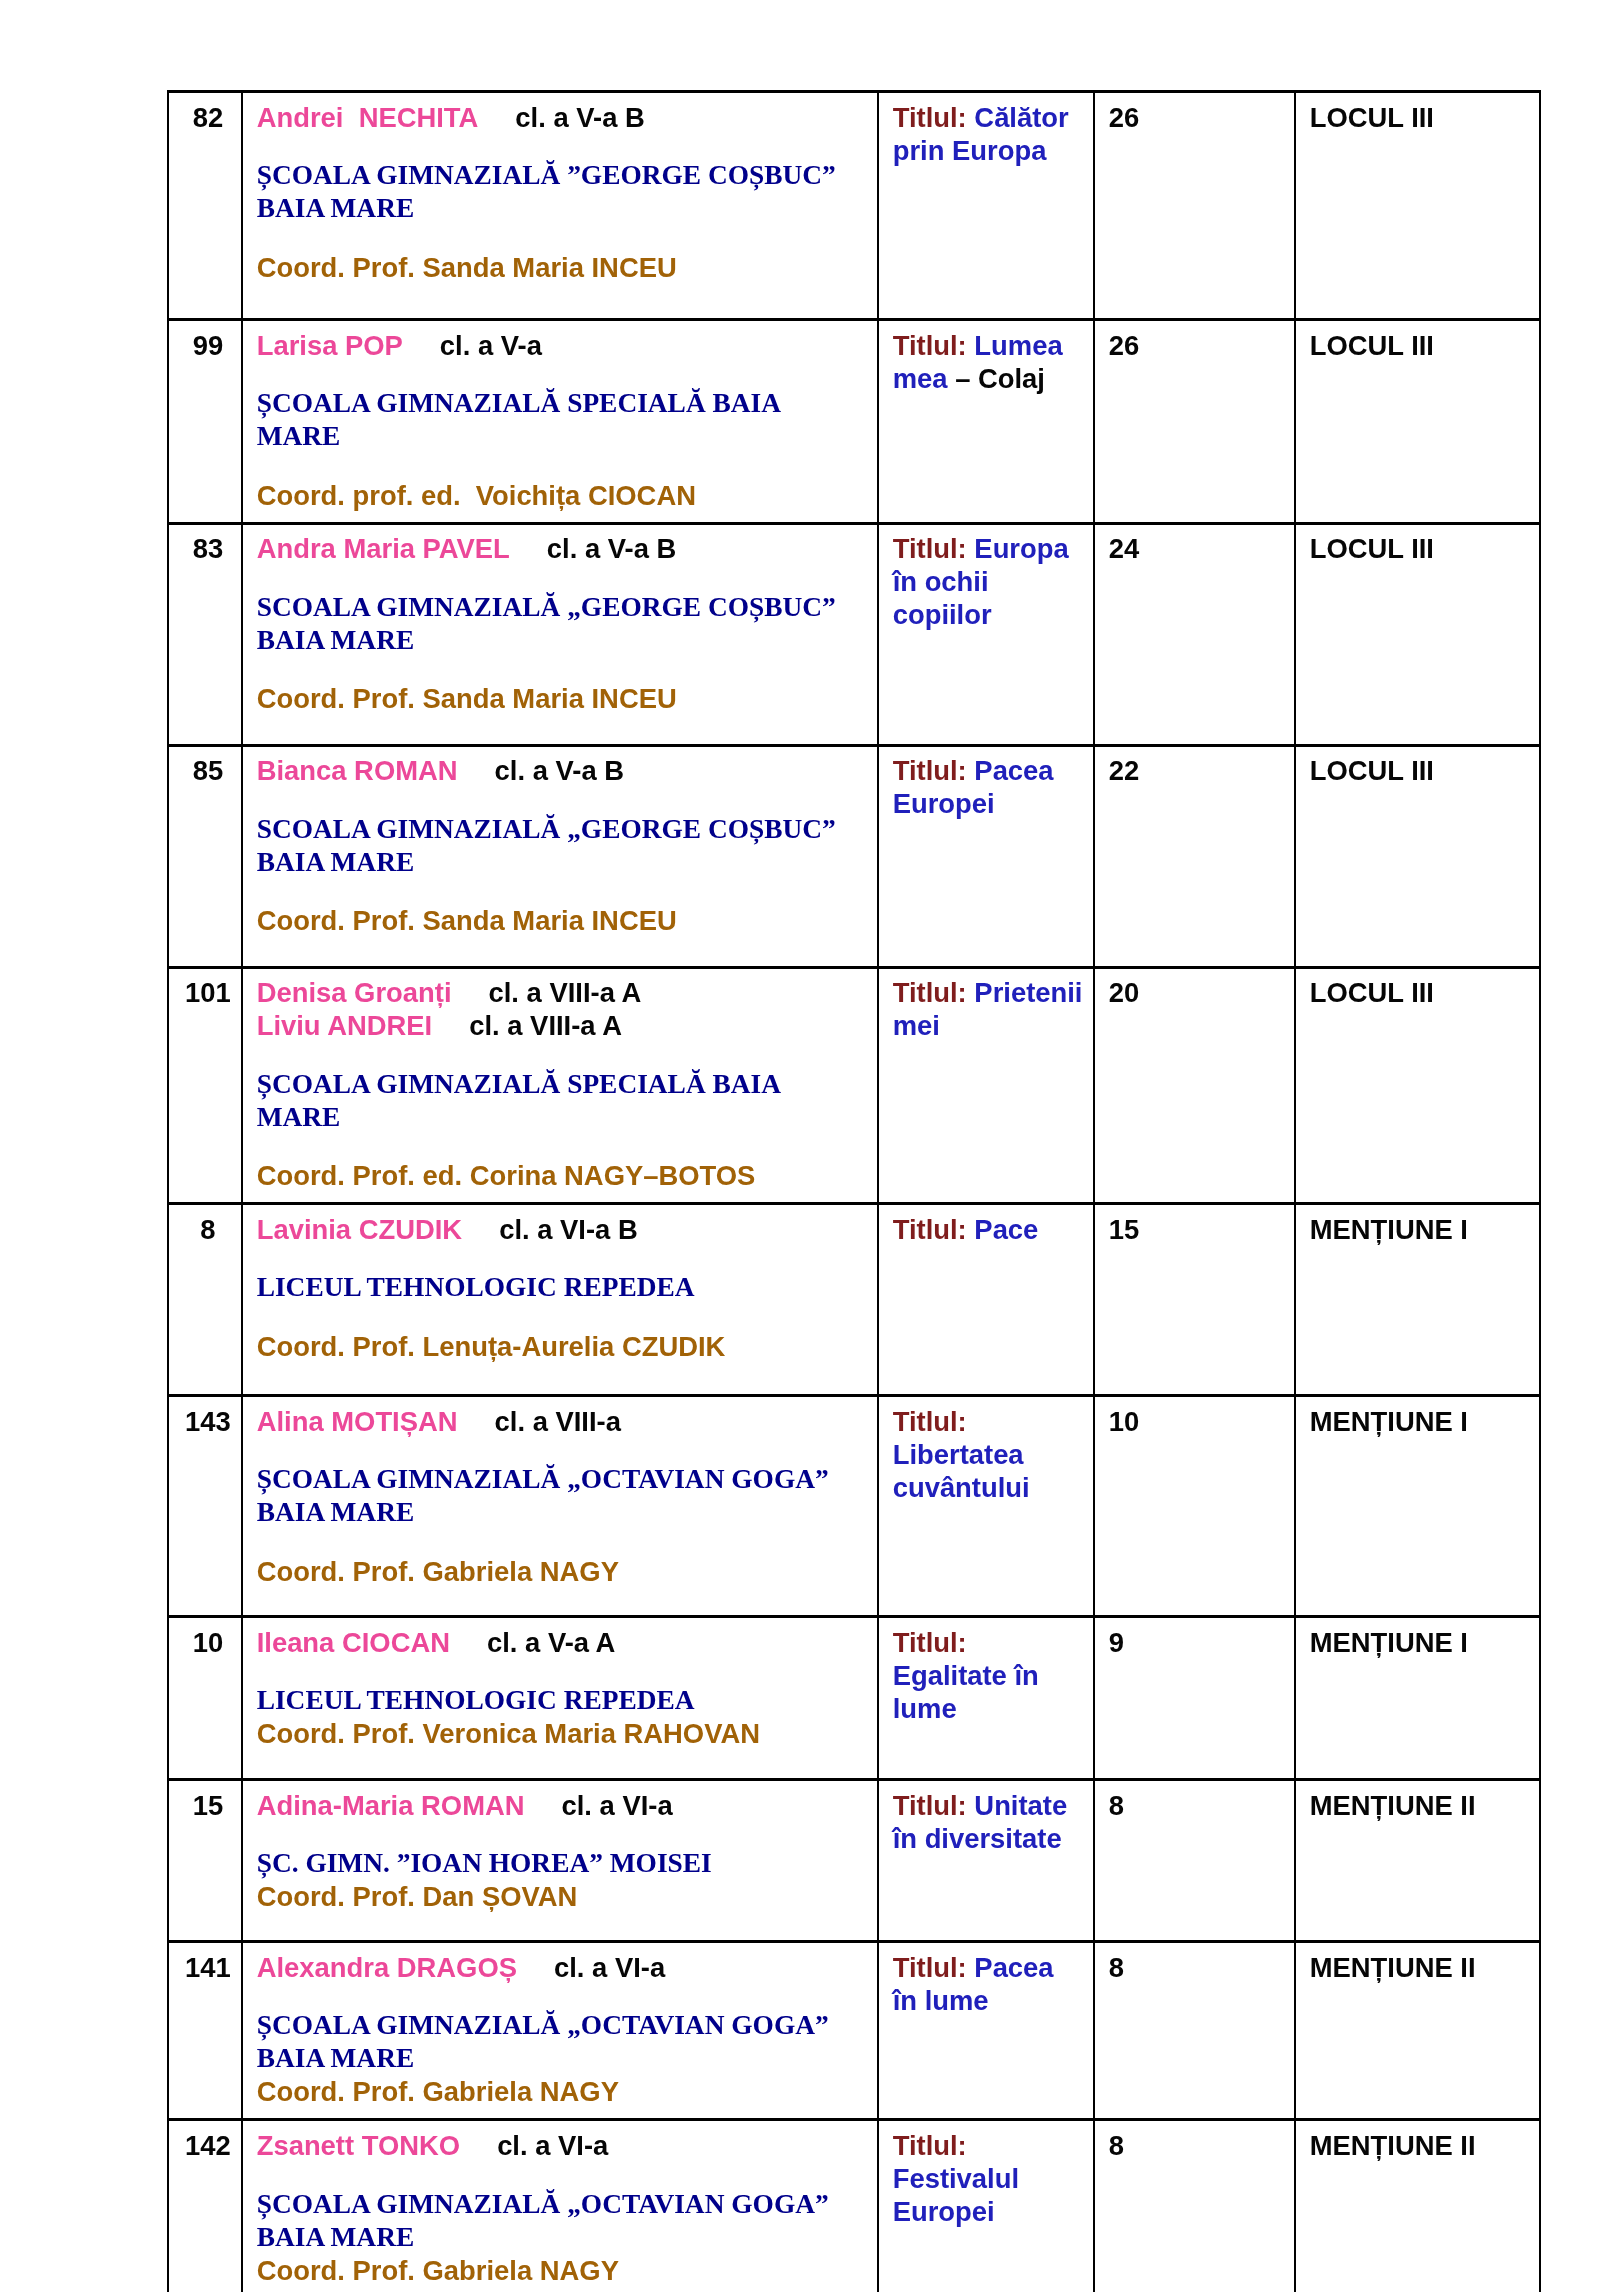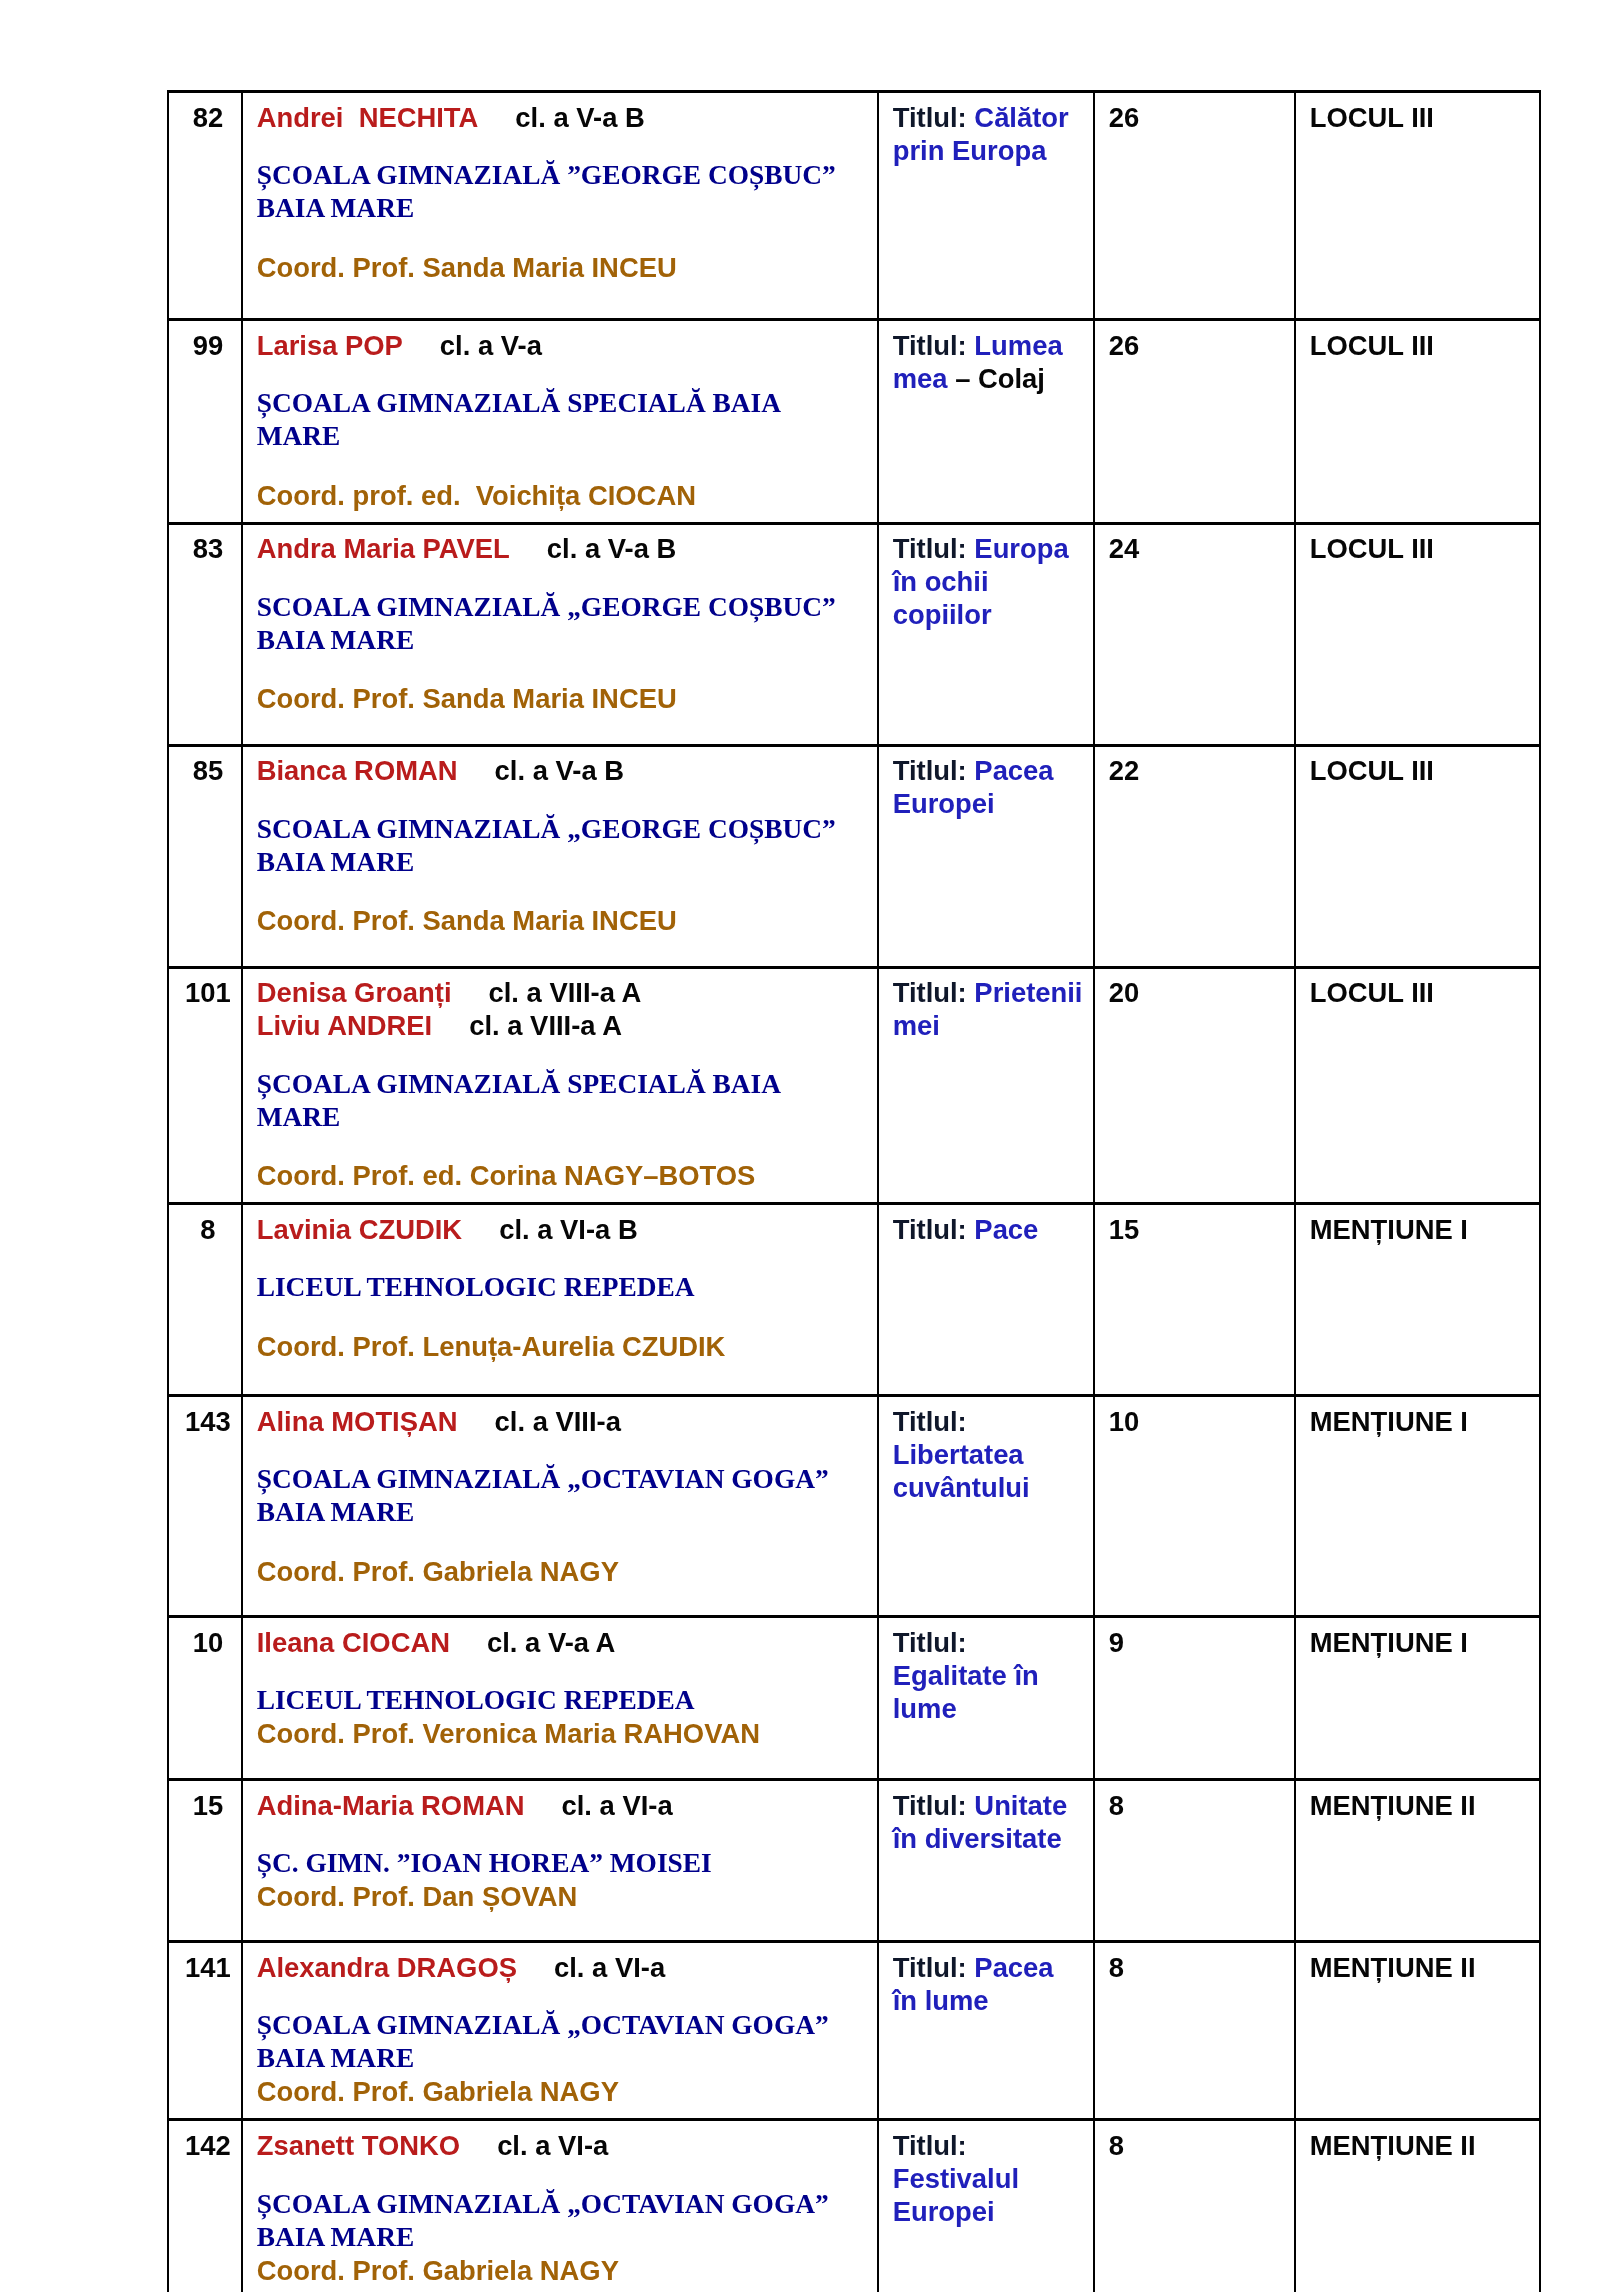--- a/index.html
+++ b/index.html
@@ -42,38 +42,38 @@
   td.c-id {
     text-align: center;
     padding-left: 3.9px;
     padding-right: 3.9px;
   }
   td.c-title {
     padding-left: 9.8px;
     padding-right: 9.8px;
   }
   .nm {
-    color: #b91c1c;
+    color: #ec4899;
     white-space: pre-wrap;
   }
   .cls {
     color: #060606;
     margin-left: 37px;
     white-space: pre-wrap;
   }
   .spacer { height: 25.5px; }
   .school {
     color: #00008b;
     font-family: Liberation Serif, serif;
   }
   .coord {
     color: #a16207;
     white-space: pre-wrap;
   }
-  .title-lbl { color: #0f172a; }
+  .title-lbl { color: #7f1d1d; }
   .title-blue { color: #2020bb; }
   .title-suffix { color: #060606; }
 </style>
 </head>
 <body>
 
 <div class="page">
   <table class="results">
     <colgroup>
       <col style="width:74px">

